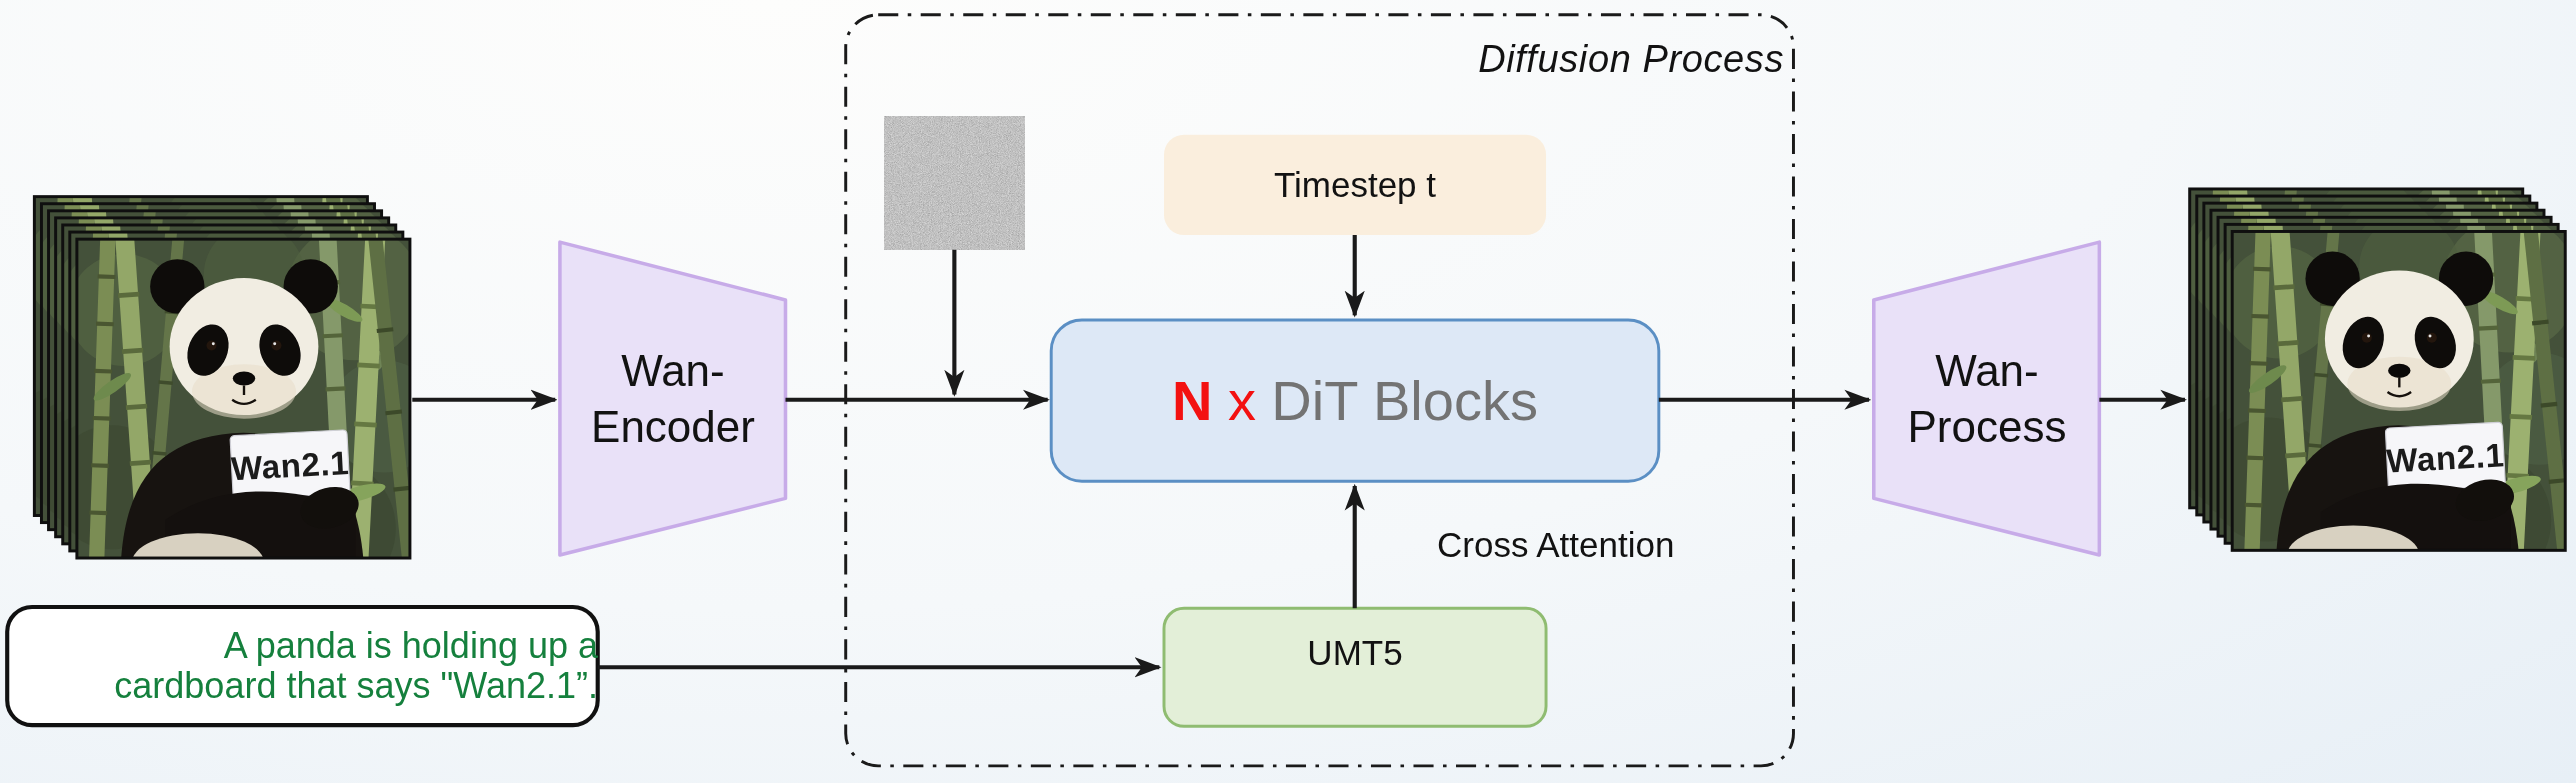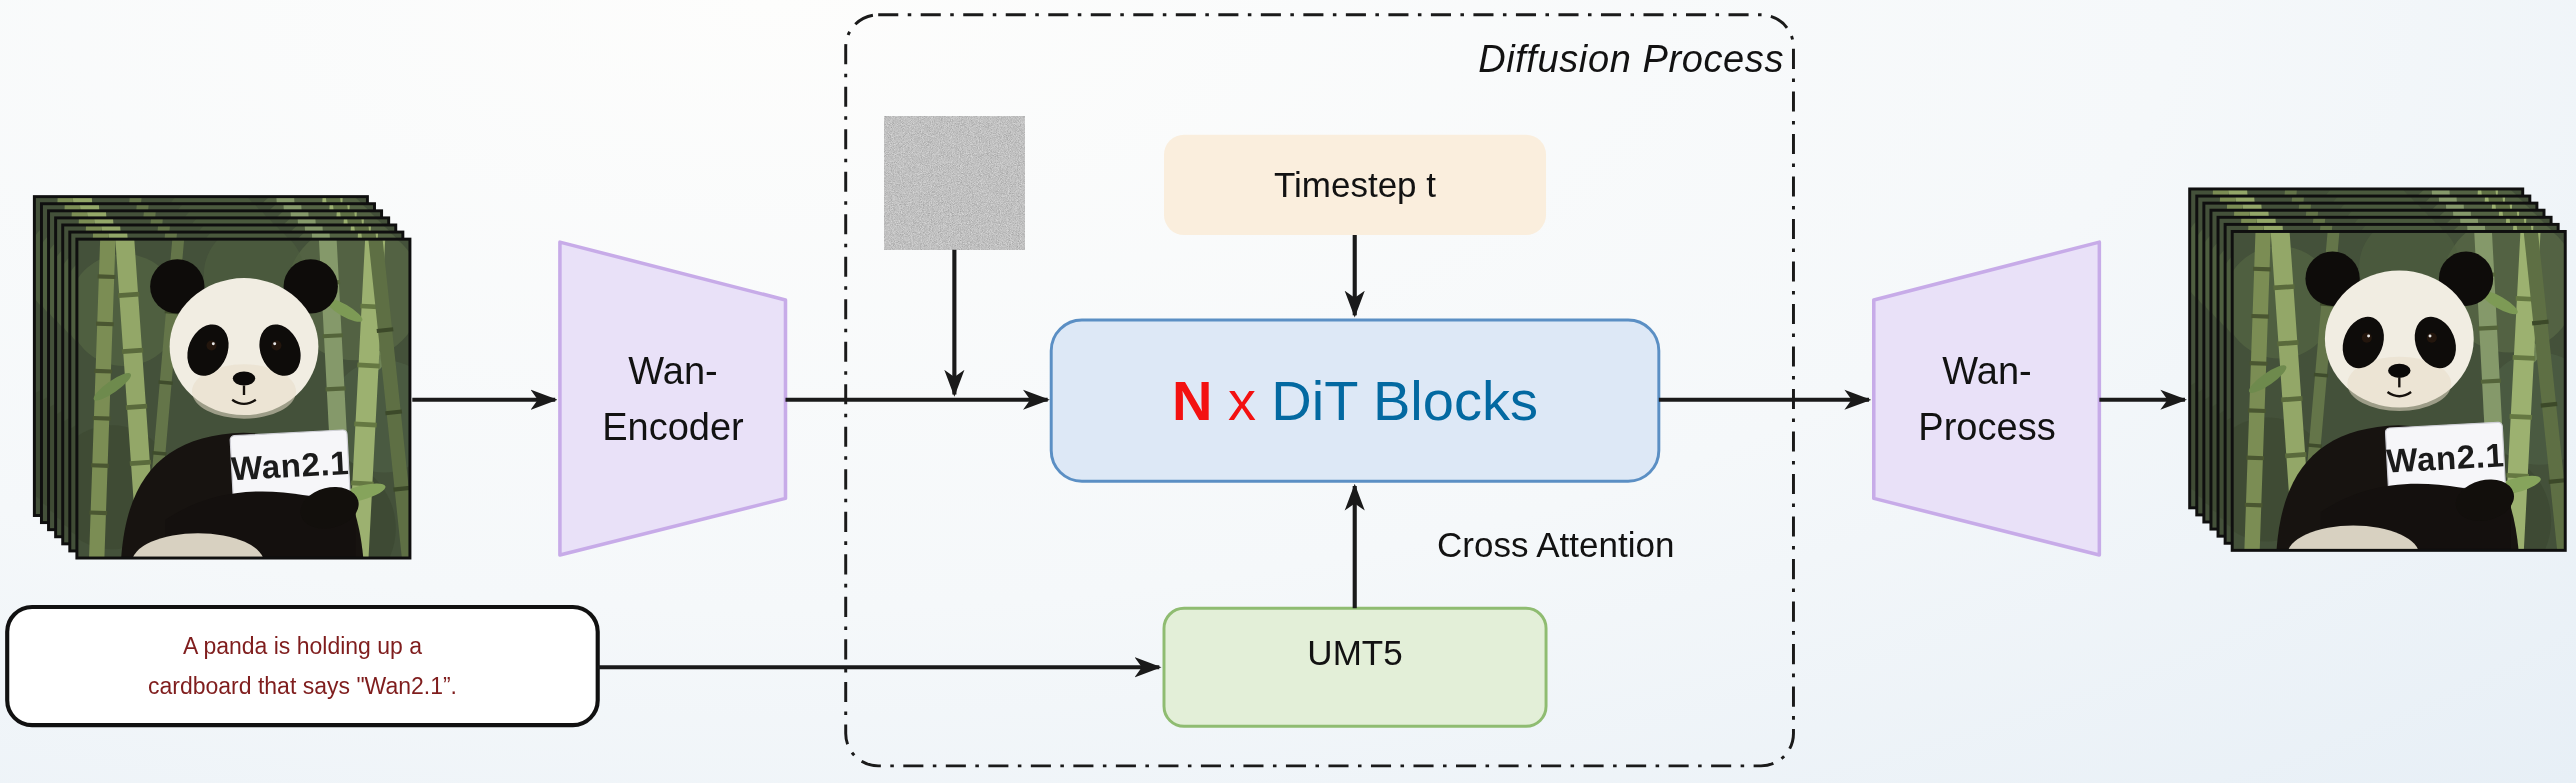--- a/index.html
+++ b/index.html
@@ -6,27 +6,27 @@
   body{
     width:2576px;height:783px;overflow:hidden;
     font-family:"Liberation Sans",sans-serif;
     background:radial-gradient(ellipse at 30% 0%, #fdfdfc 0%, #f5f8fa 55%, #e7eff6 100%);
   }
   #canvas{position:relative;width:2576px;height:783px;}
   #base-svg{position:absolute;left:0;top:0;}
   .label{position:absolute;color:#121212;display:flex;align-items:center;justify-content:center;text-align:center;}
   .title{font-style:italic;font-size:38px;font-weight:500;justify-content:flex-end;letter-spacing:0.6px;}
   .node-label{font-size:35px;font-weight:500;}
-  .trap-label{font-size:38px;font-weight:500;line-height:48px;flex-direction:column;gap:8px;}
+  .trap-label{font-size:44px;font-weight:500;line-height:48px;flex-direction:column;gap:8px;}
   .dit-label{font-size:56px;font-weight:500;}
   .dit-n{color:#f31111;font-weight:700;}
   .dit-x{color:#f31111;font-weight:400;margin:0 15.4px;}
-  .dit-rest{color:#0369a1;}
+  .dit-rest{color:#737373;}
   .ca-label{font-size:35px;font-weight:500;justify-content:flex-start;text-align:left;}
-  .prompt-label{font-size:23px;line-height:40px;color:#7f1d1d;flex-direction:column;font-weight:500;}
+  .prompt-label{font-size:36px;line-height:40px;color:#15803d;flex-direction:column;font-weight:500;align-items:flex-end;}
 </style>
 </head>
 <body>
 
 <div id="canvas">
 
 <svg id="base-svg" width="2576" height="783" viewBox="0 0 4362 1326">
   <defs>
     <marker id="ah" viewBox="0 0 6 4.5" markerWidth="6.5" markerHeight="5.2" refX="5.5" refY="2.25" orient="auto" markerUnits="strokeWidth">
       <path d="M0,0 L6,2.25 L0,4.5 L1.6,2.25 Z" fill="#1a1a1a"></path>

